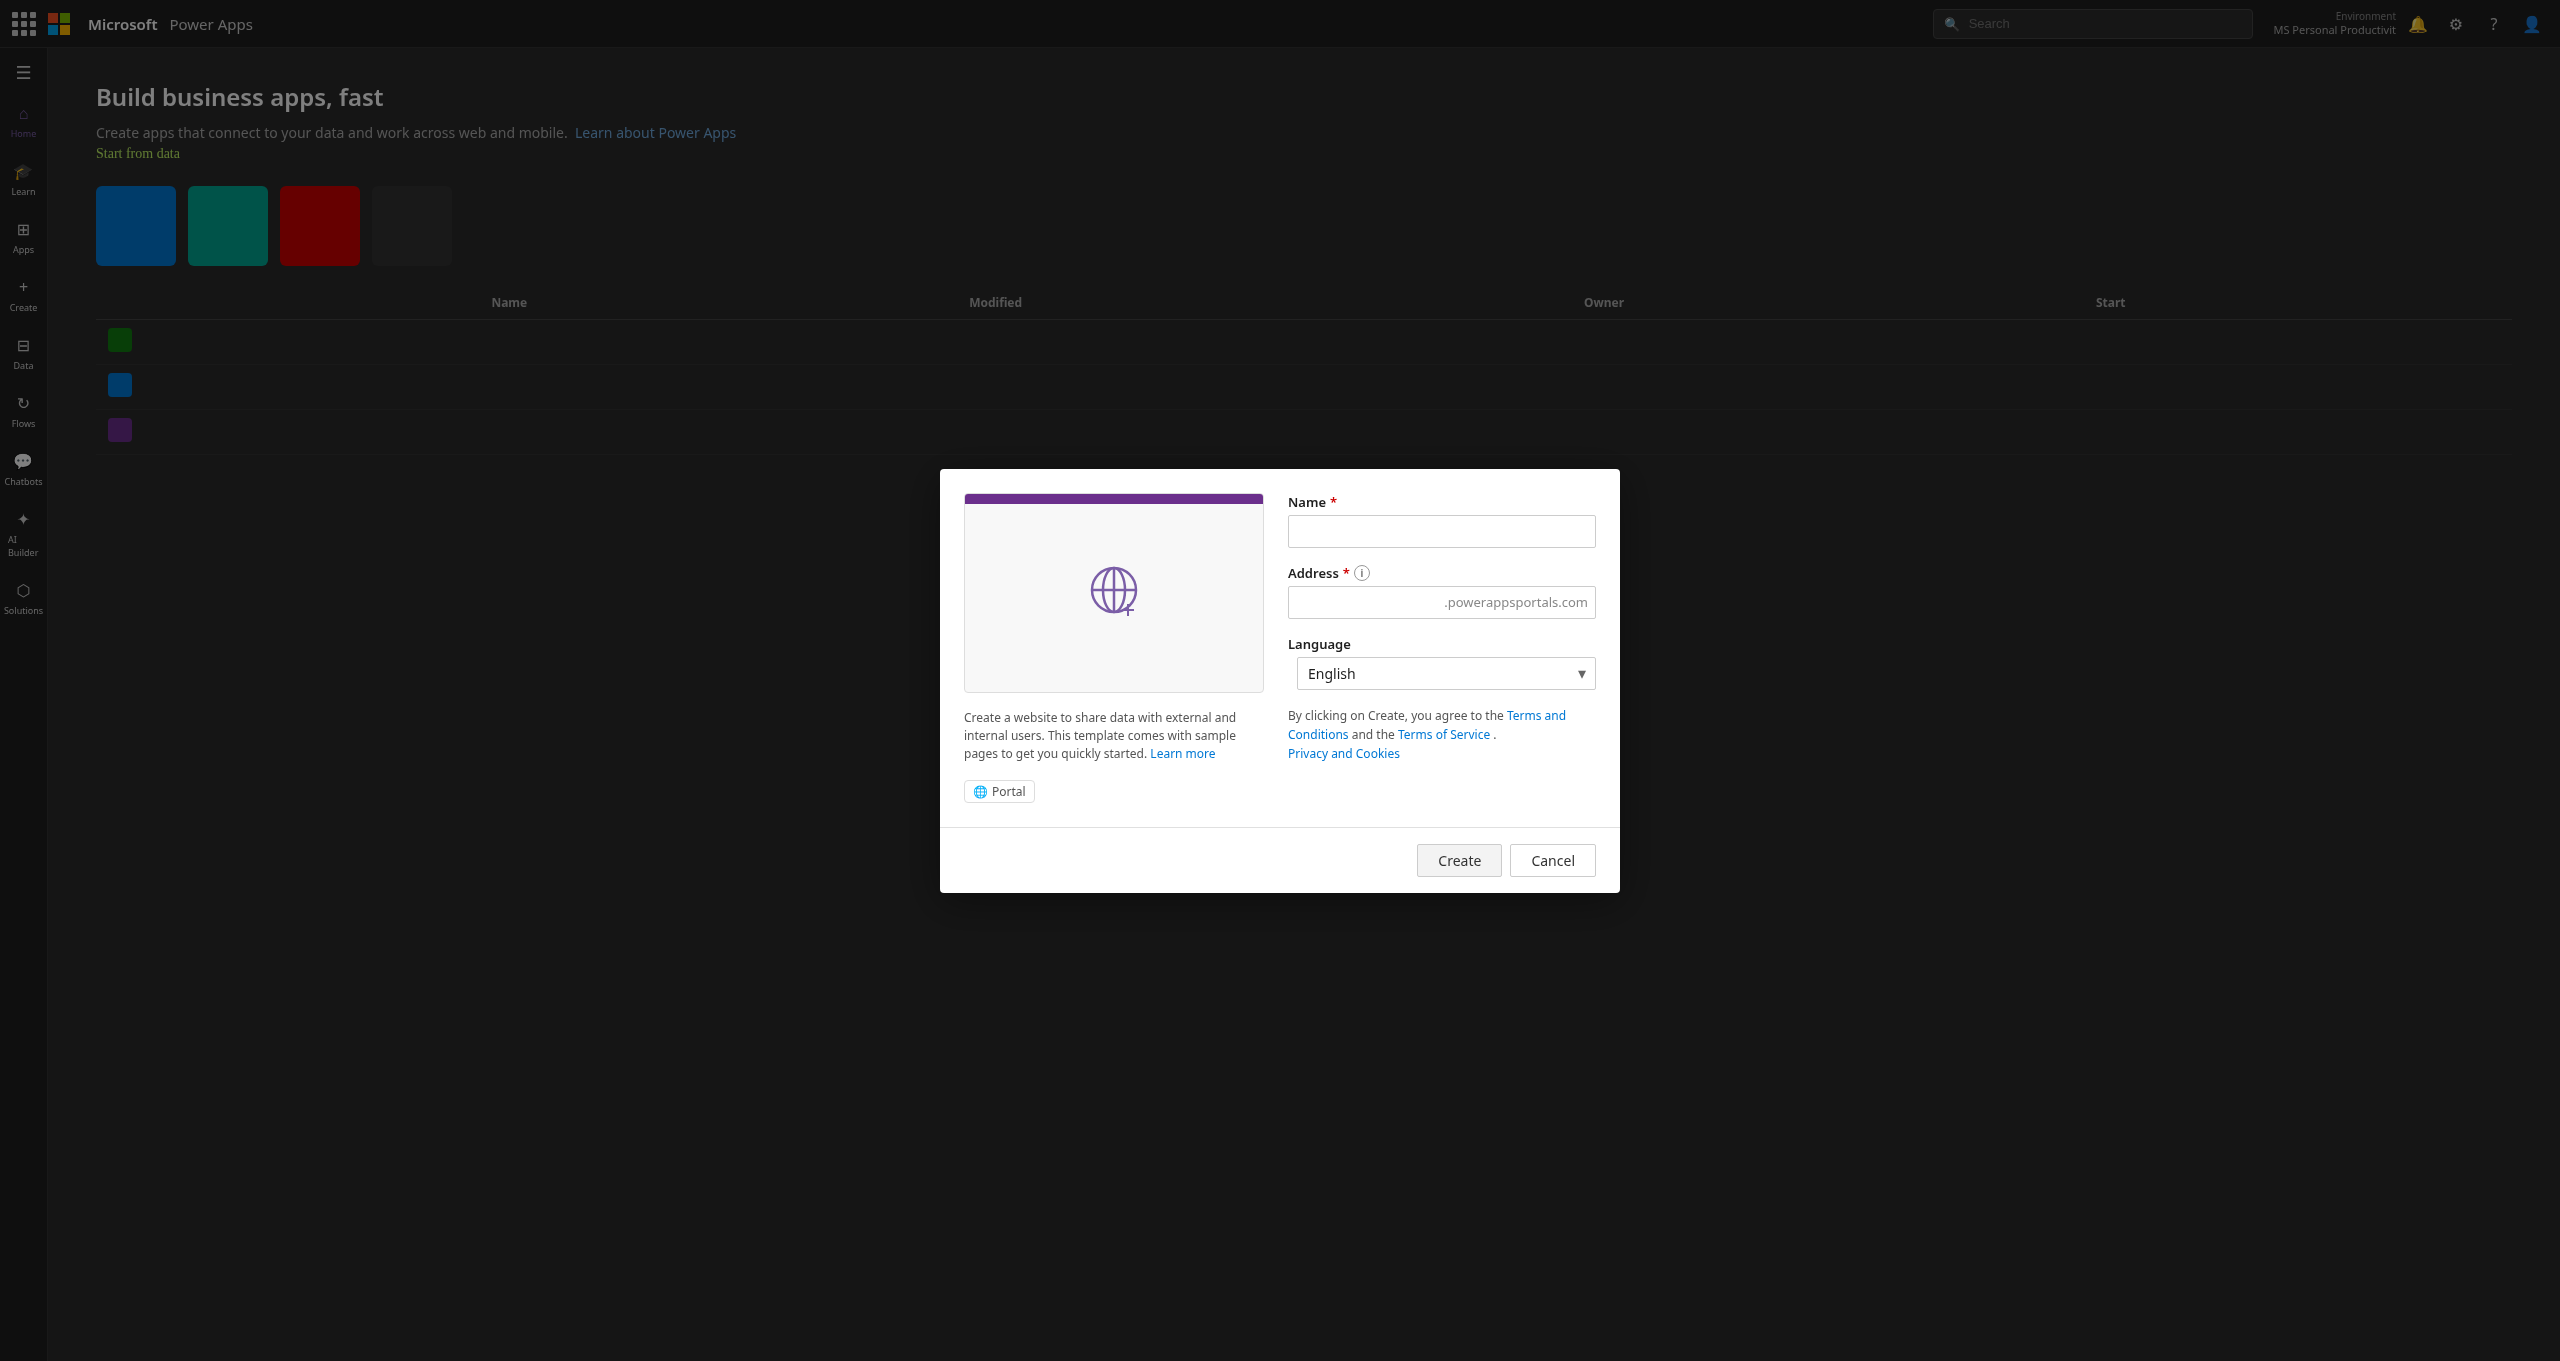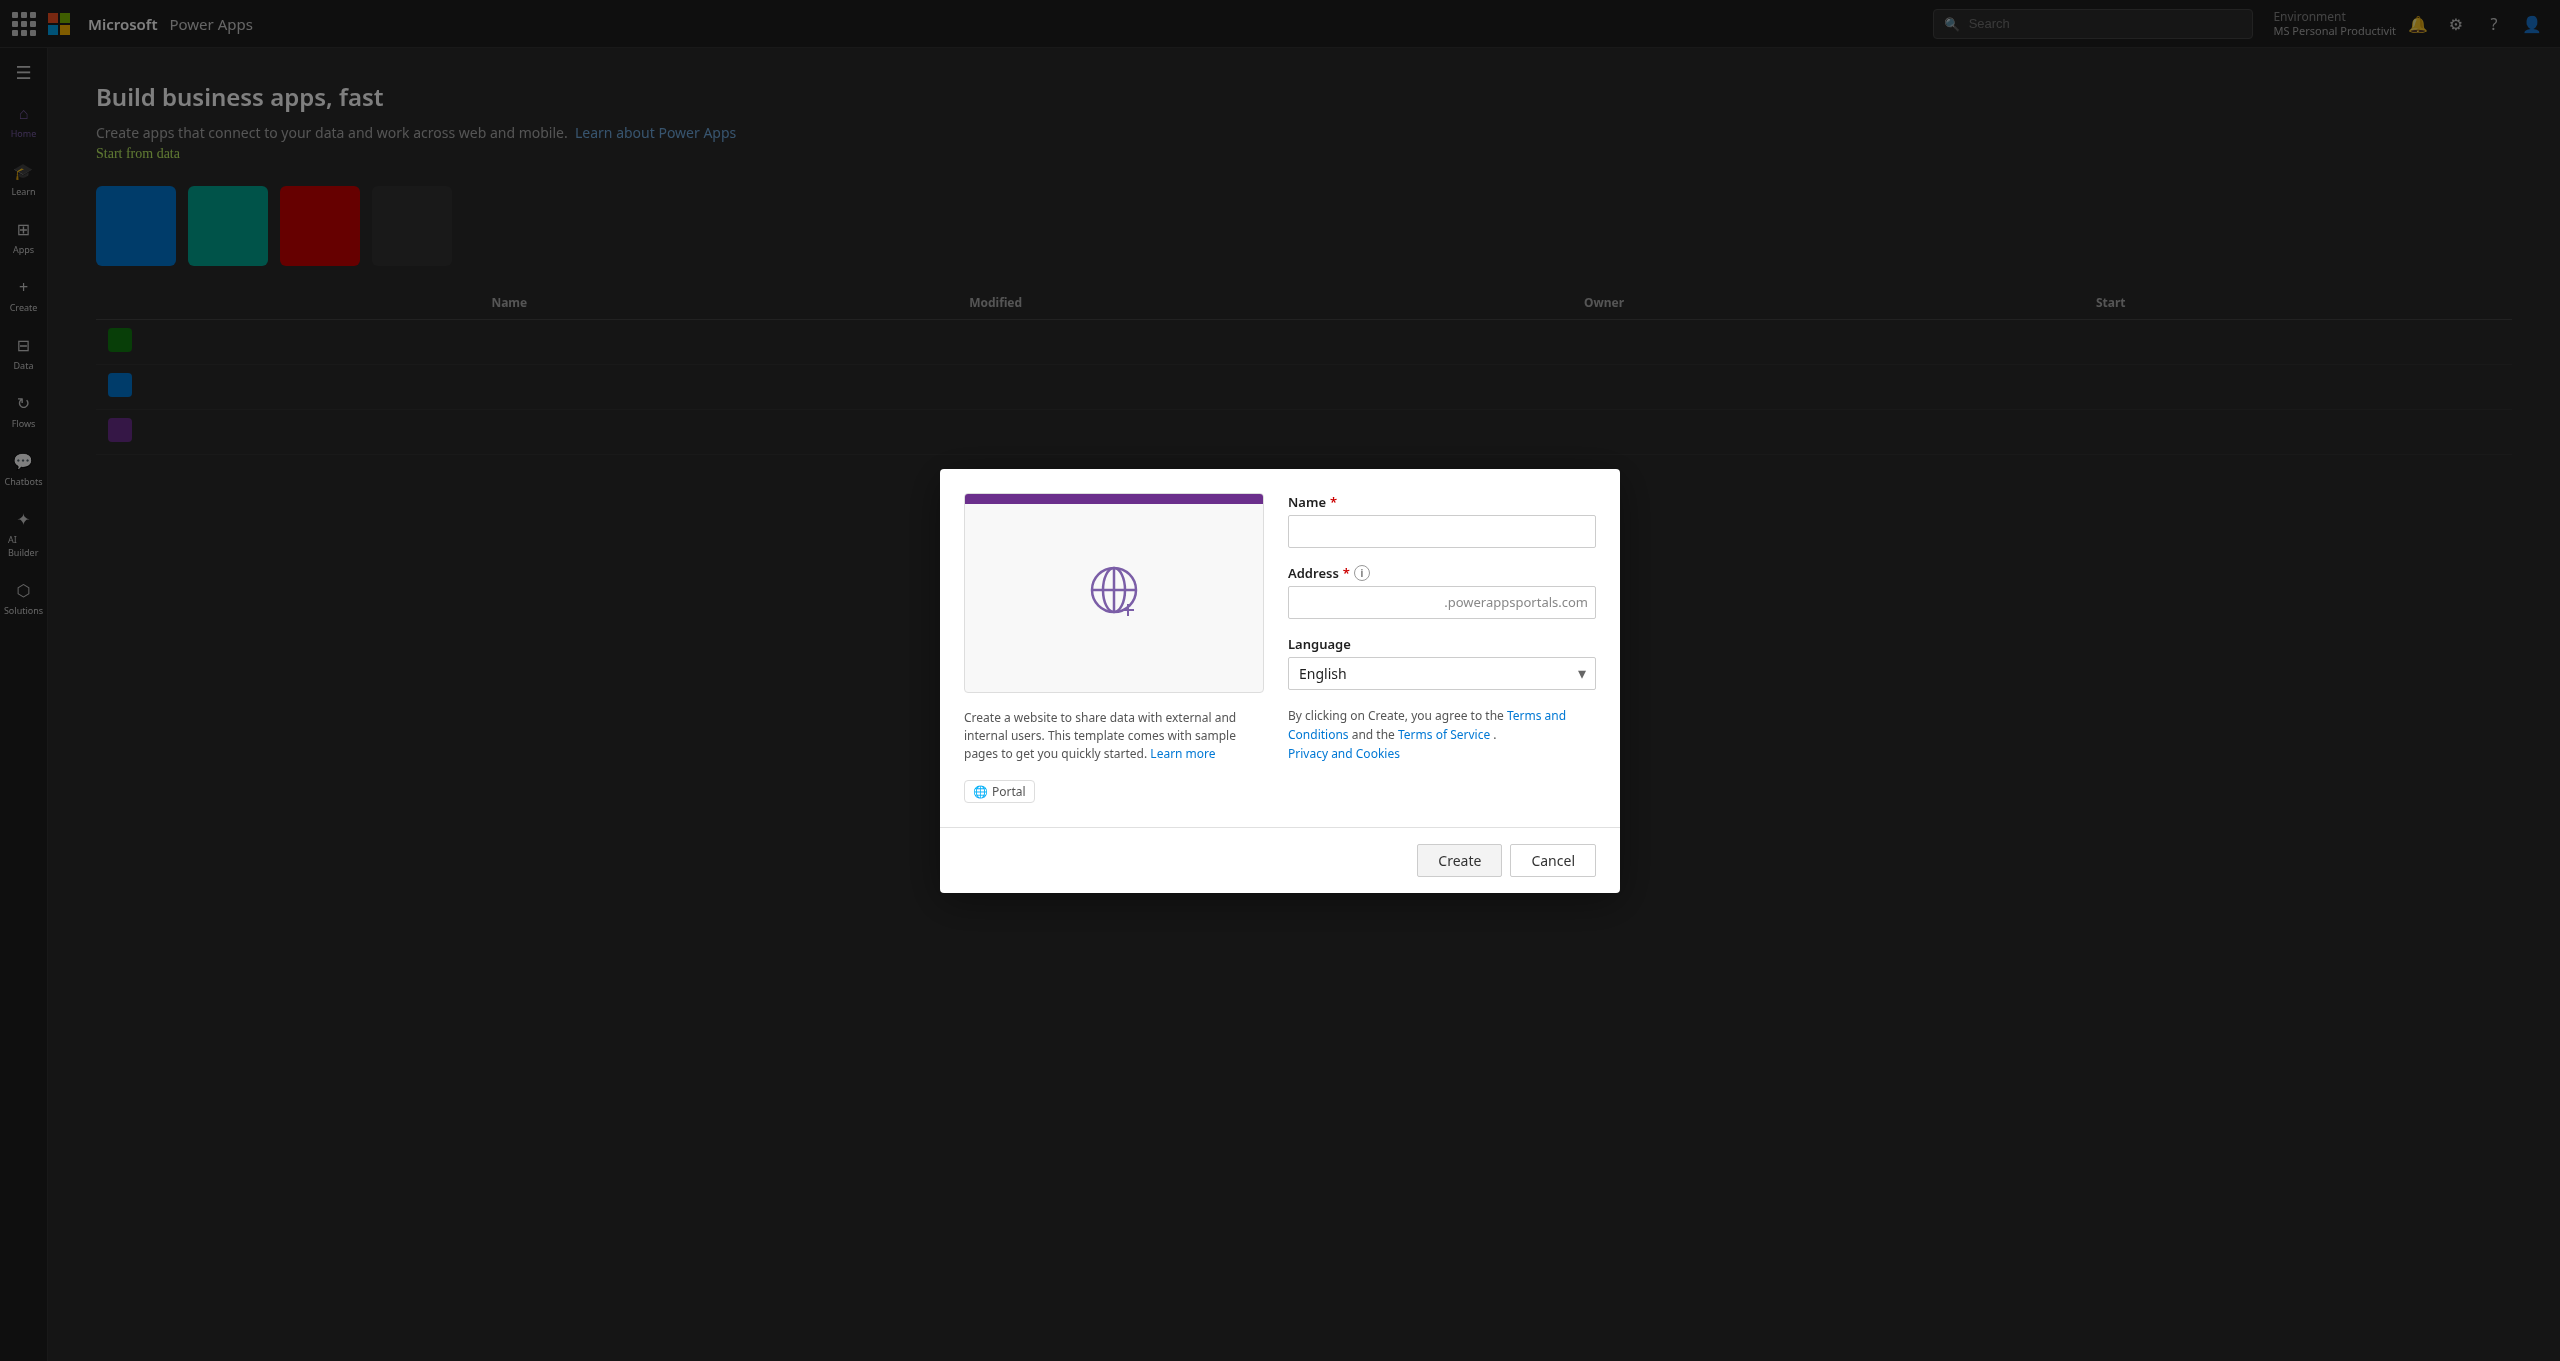--- a/index.html
+++ b/index.html
@@ -53,21 +53,21 @@
     .topbar-search input {
       background: transparent; border: none; outline: none; color: #ccc; font-size: 13px; width: 100%;
     }
     .topbar-search-icon { color: #888; font-size: 13px; }
     .topbar-icons { display: flex; align-items: center; gap: 6px; margin-left: 8px; }
     .topbar-icon-btn {
       width: 32px; height: 32px; display: flex; align-items: center; justify-content: center;
       cursor: pointer; color: #ccc; font-size: 16px; border-radius: 4px;
     }
     .env-info { display: flex; flex-direction: column; font-size: 11px; color: #aaa; line-height: 1.3; }
-    .env-info .env-label { color: #888; font-size: 12px; }
+    .env-info .env-label { color: #888; font-size: 10px; text-align: right; }
 
     
     .main-layout {
       display: flex; flex: 1; overflow: hidden;
     }
 
     
     .sidebar {
       width: 48px; background: #1f1f1f;
       display: flex; flex-direction: column;
@@ -190,21 +190,21 @@
       border: 1px solid #ccc; border-radius: 2px; padding: 6px 10px;
       font-size: 14px; color: #1f1f1f; outline: none;
       font-family: inherit;
     }
     .address-input-wrap { position: relative; }
     .address-input-wrap input { padding-right: 160px; }
     .address-suffix {
       position: absolute; right: 8px; top: 50%; transform: translateY(-50%);
       font-size: 13px; color: #888;
     }
-    .form-select-wrap { position: relative; }
+    .form-select-wrap { position: relative; margin-left: 9px; }
     .form-select-wrap select {
       width: 100%; appearance: none;
       border: 1px solid #ccc; border-radius: 2px; padding: 6px 10px;
       font-size: 14px; color: #1f1f1f; outline: none;
       font-family: inherit; background: #fff; cursor: pointer;
     }
     .form-select-wrap::after {
       content: '▾'; position: absolute; right: 10px; top: 50%;
       transform: translateY(-50%); pointer-events: none; color: #666;
     }

